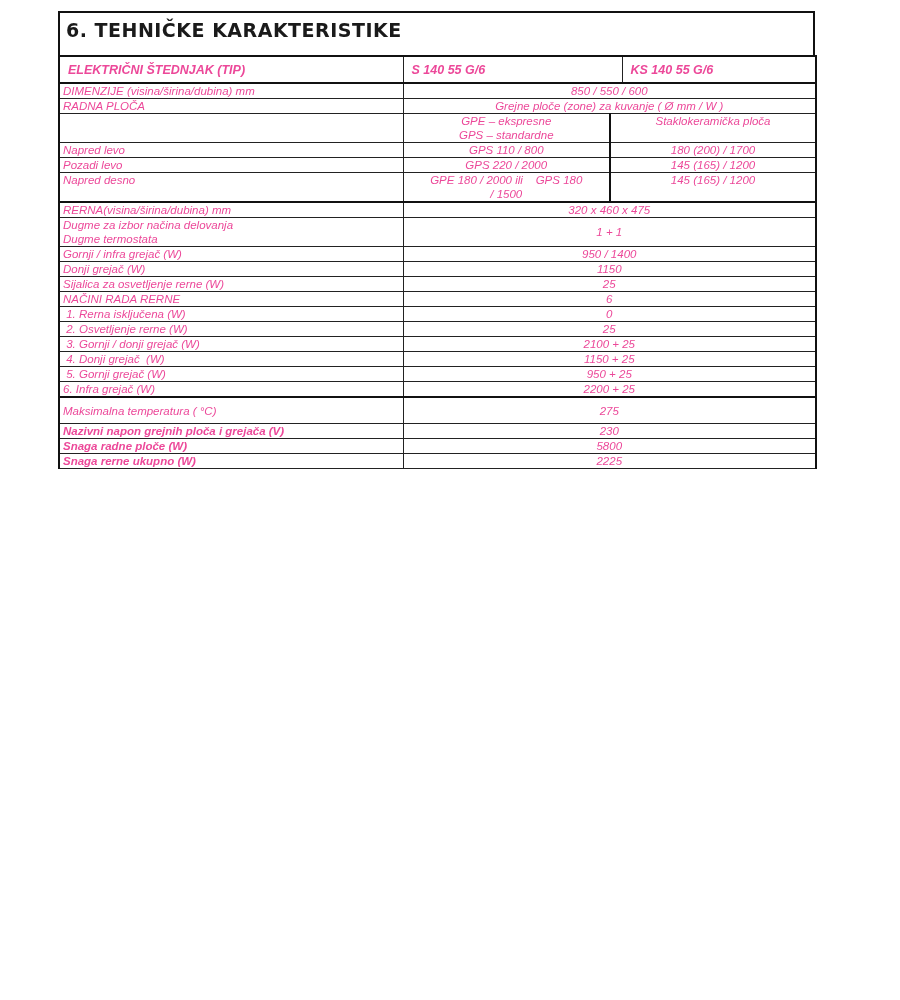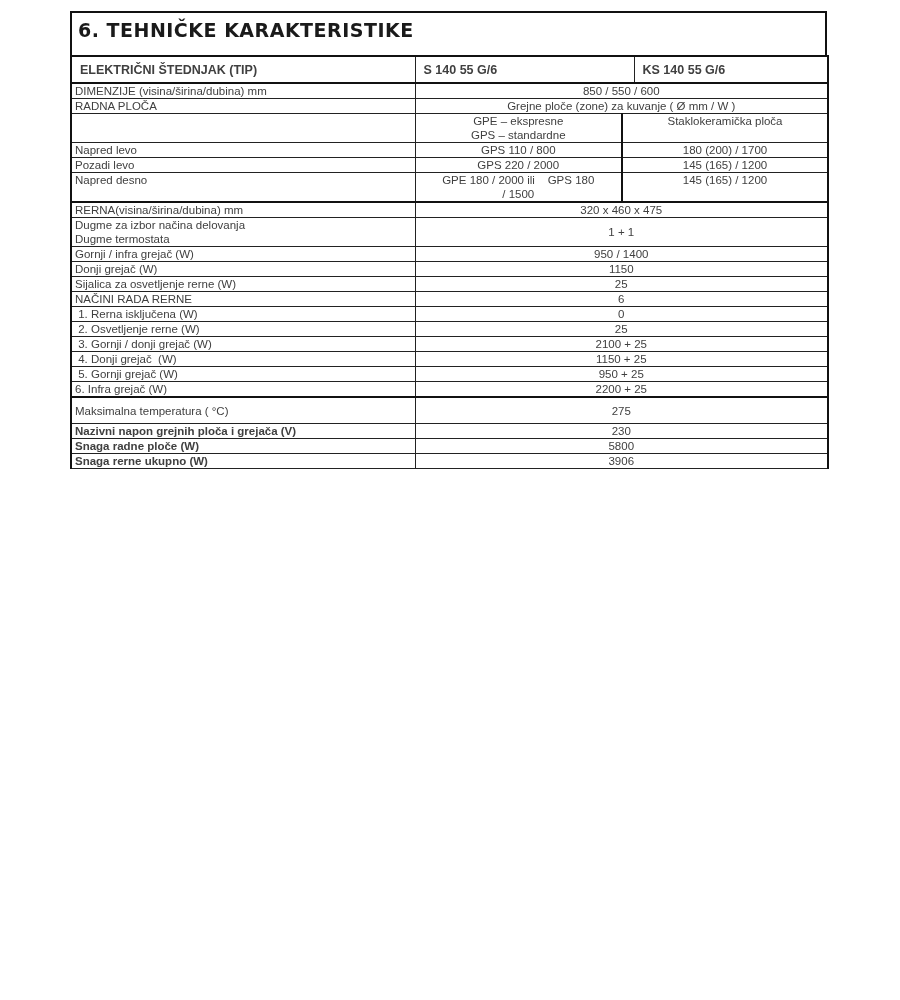--- a/index.html
+++ b/index.html
@@ -1,25 +1,25 @@
 <!DOCTYPE html>
 <html><head>
 <meta charset="utf-8">
 <style>
   html, body { margin: 0; padding: 0; background: #ffffff; }
   body { width: 900px; height: 1000px; position: relative; overflow: hidden;
          font-family: "Liberation Sans", sans-serif; color: #1a1a1a; }
-  .sheet { position: absolute; left: 70px; top: 11px; width: 757px; }
+  .sheet { position: absolute; left: 58px; top: 11px; width: 757px; }
   .title-box { border: 2px solid #111; border-bottom: none; height: 44px; box-sizing: border-box;
                padding: 4px 0 0 6px; }
   .title { font-family: "DejaVu Sans", sans-serif; font-weight: bold; font-size: 19px;
            letter-spacing: 0.5px; color: #1a1a1a; line-height: 26px; }
   table { border-collapse: collapse; width: 757px; table-layout: fixed; }
   td { border: 1px solid #222; font-size: 11.5px; padding: 0 3px; line-height: 14px;
-       vertical-align: top; color: #404040; overflow: hidden; white-space: nowrap; }
+       vertical-align: top; color: #ec4899; overflow: hidden; white-space: nowrap; font-style: italic; }
   td.c { text-align: center; }
   tr.hdr td { font-weight: bold; font-size: 12.5px; height: 25px; vertical-align: middle;
               border-top: 2px solid #111; border-bottom: 2px solid #111; padding-left: 8px; }
   tr.r td { height: 13px; }
   tr.r2 td { height: 27px; }
   tr.mid td { vertical-align: middle; }
   tr.bold td { font-weight: bold; }
   tr.thick-top td { border-top: 2px solid #111; }
   tr.tall td { height: 25px; vertical-align: middle; }
   .outer-l { border-left: 2px solid #111 !important; }
@@ -152,17 +152,17 @@
     <tr class="r bold">
       <td class="outer-l">Nazivni napon grejnih ploča i grejača (V)</td>
       <td colspan="3" class="c outer-r" style="font-weight:normal">230</td>
     </tr>
     <tr class="r bold">
       <td class="outer-l">Snaga radne ploče (W)</td>
       <td colspan="3" class="c outer-r" style="font-weight:normal">5800</td>
     </tr>
     <tr class="r bold">
       <td class="outer-l">Snaga rerne ukupno (W)</td>
-      <td colspan="3" class="c outer-r" style="font-weight:normal">3906</td>
+      <td colspan="3" class="c outer-r" style="font-weight:normal">2225</td>
     </tr>
   </tbody>
     </table>
 </div>
 
 </body></html>

